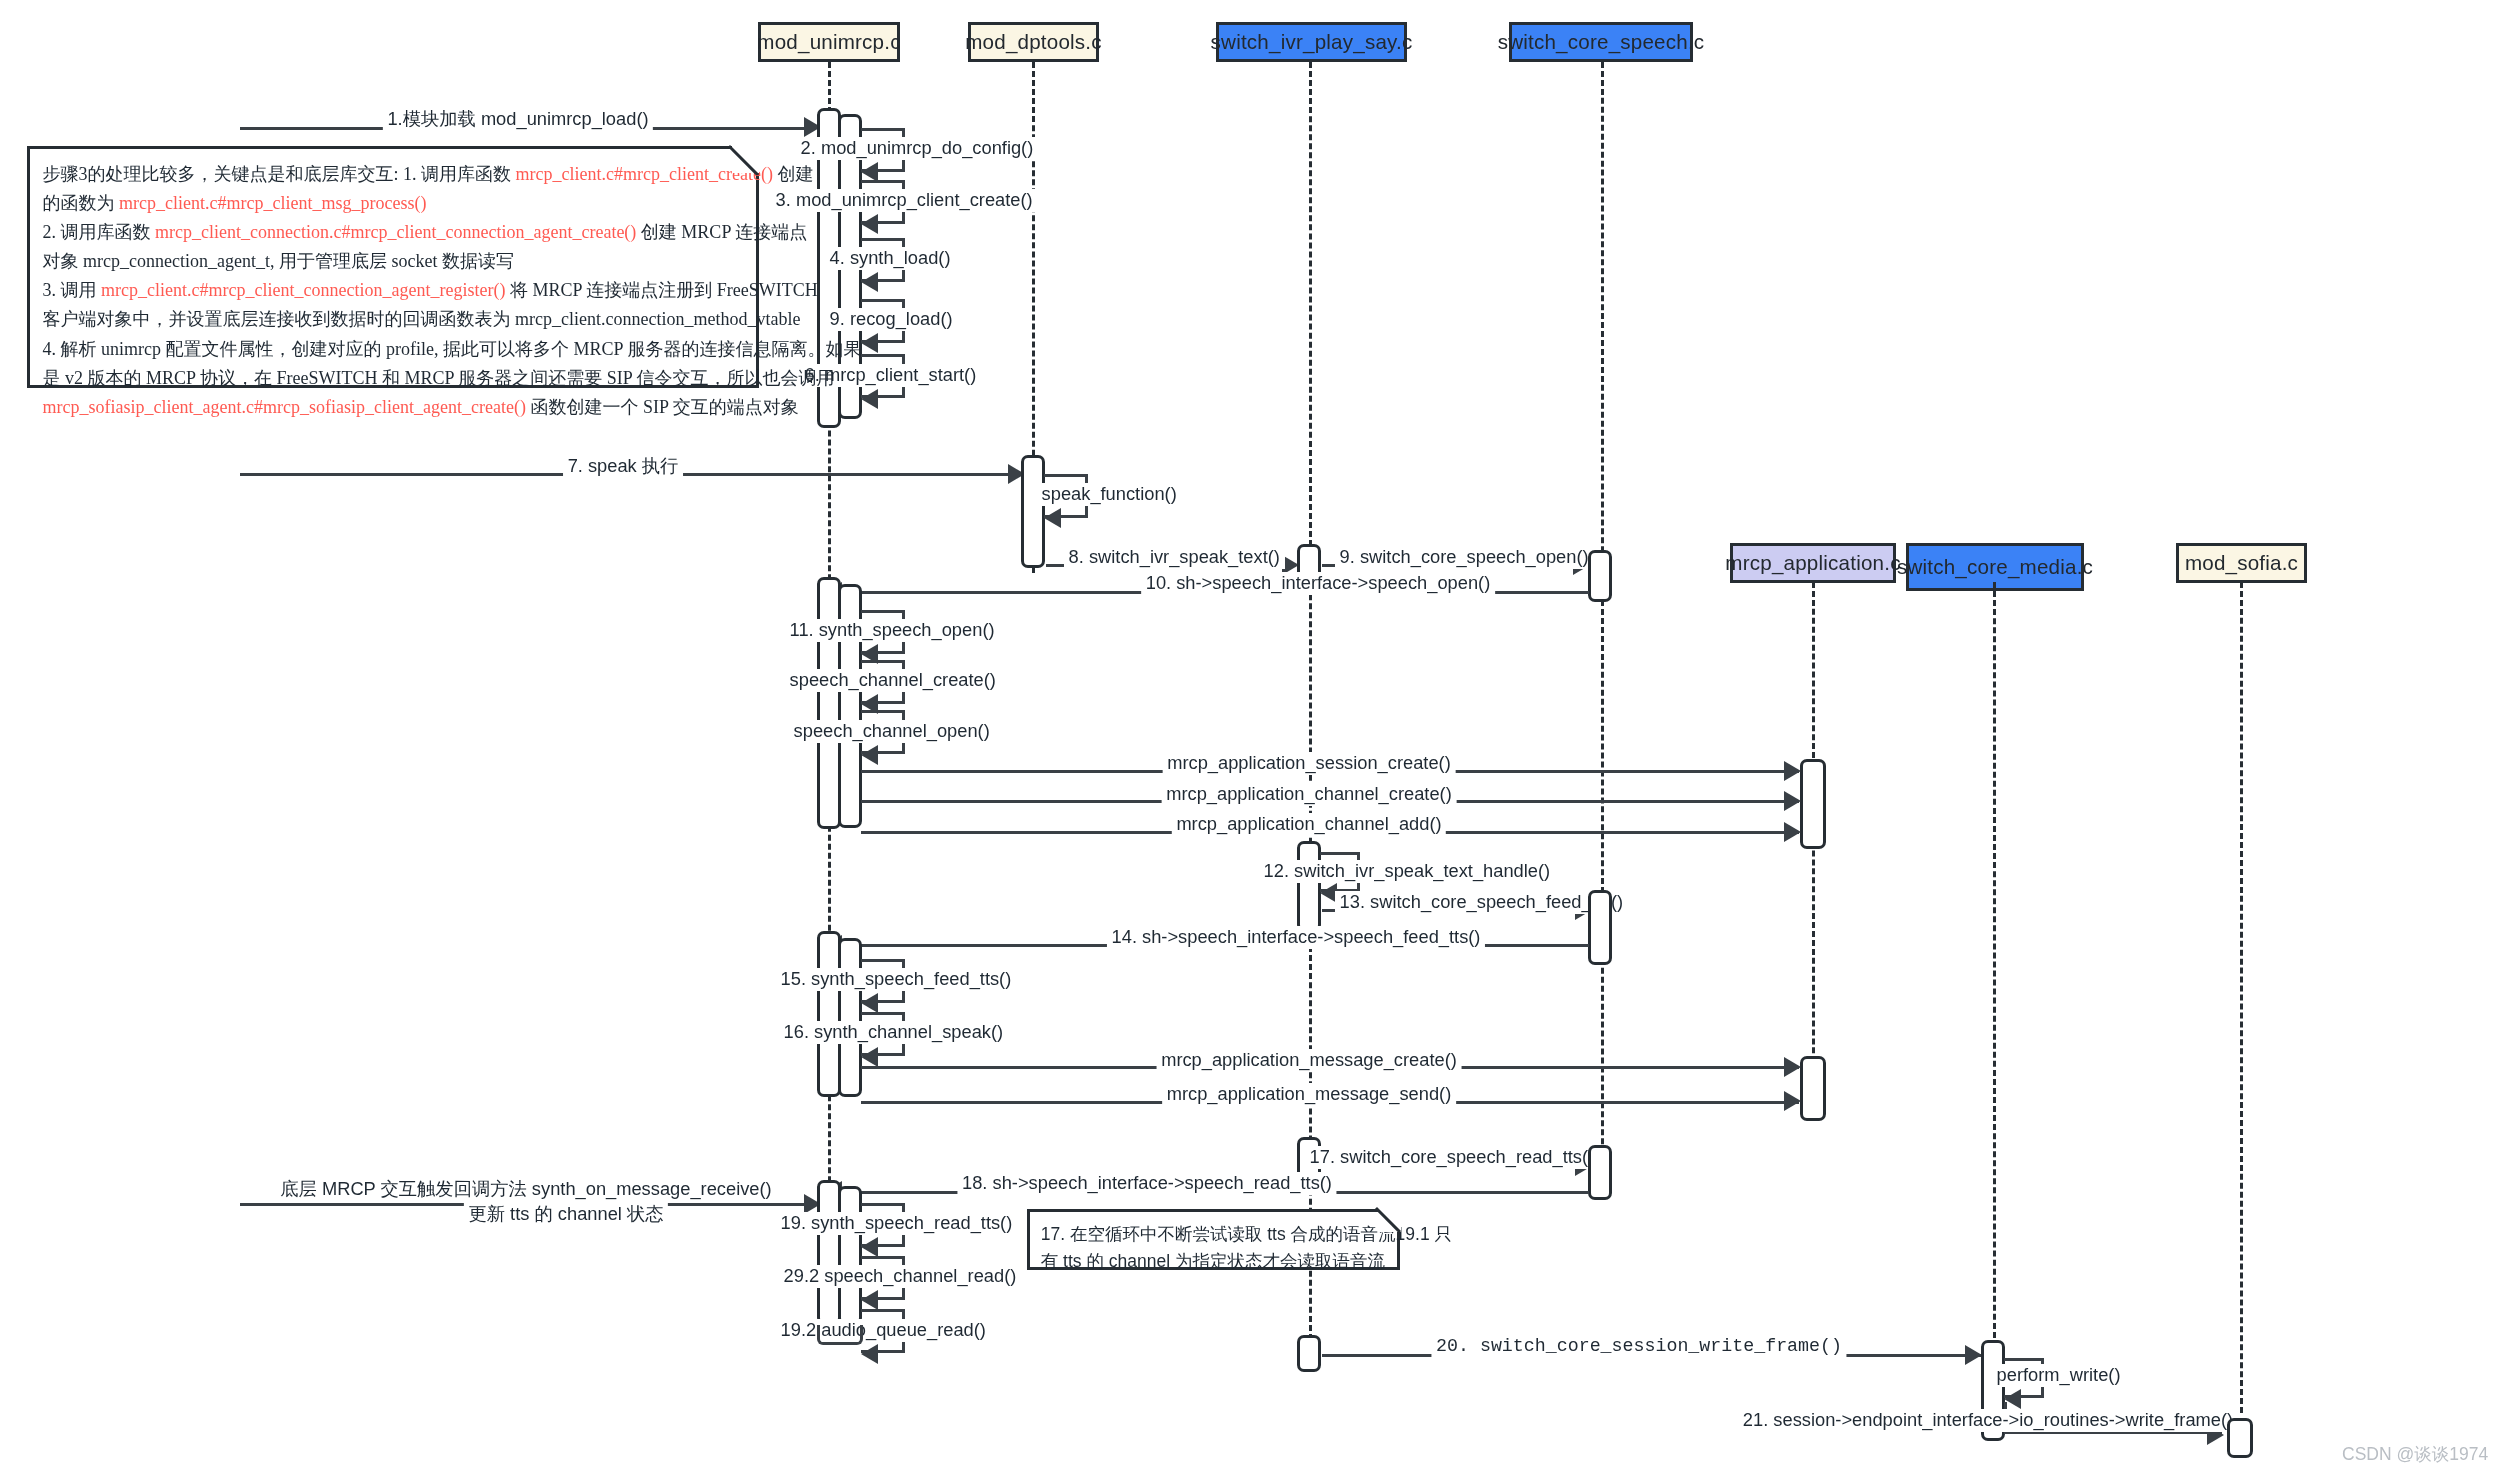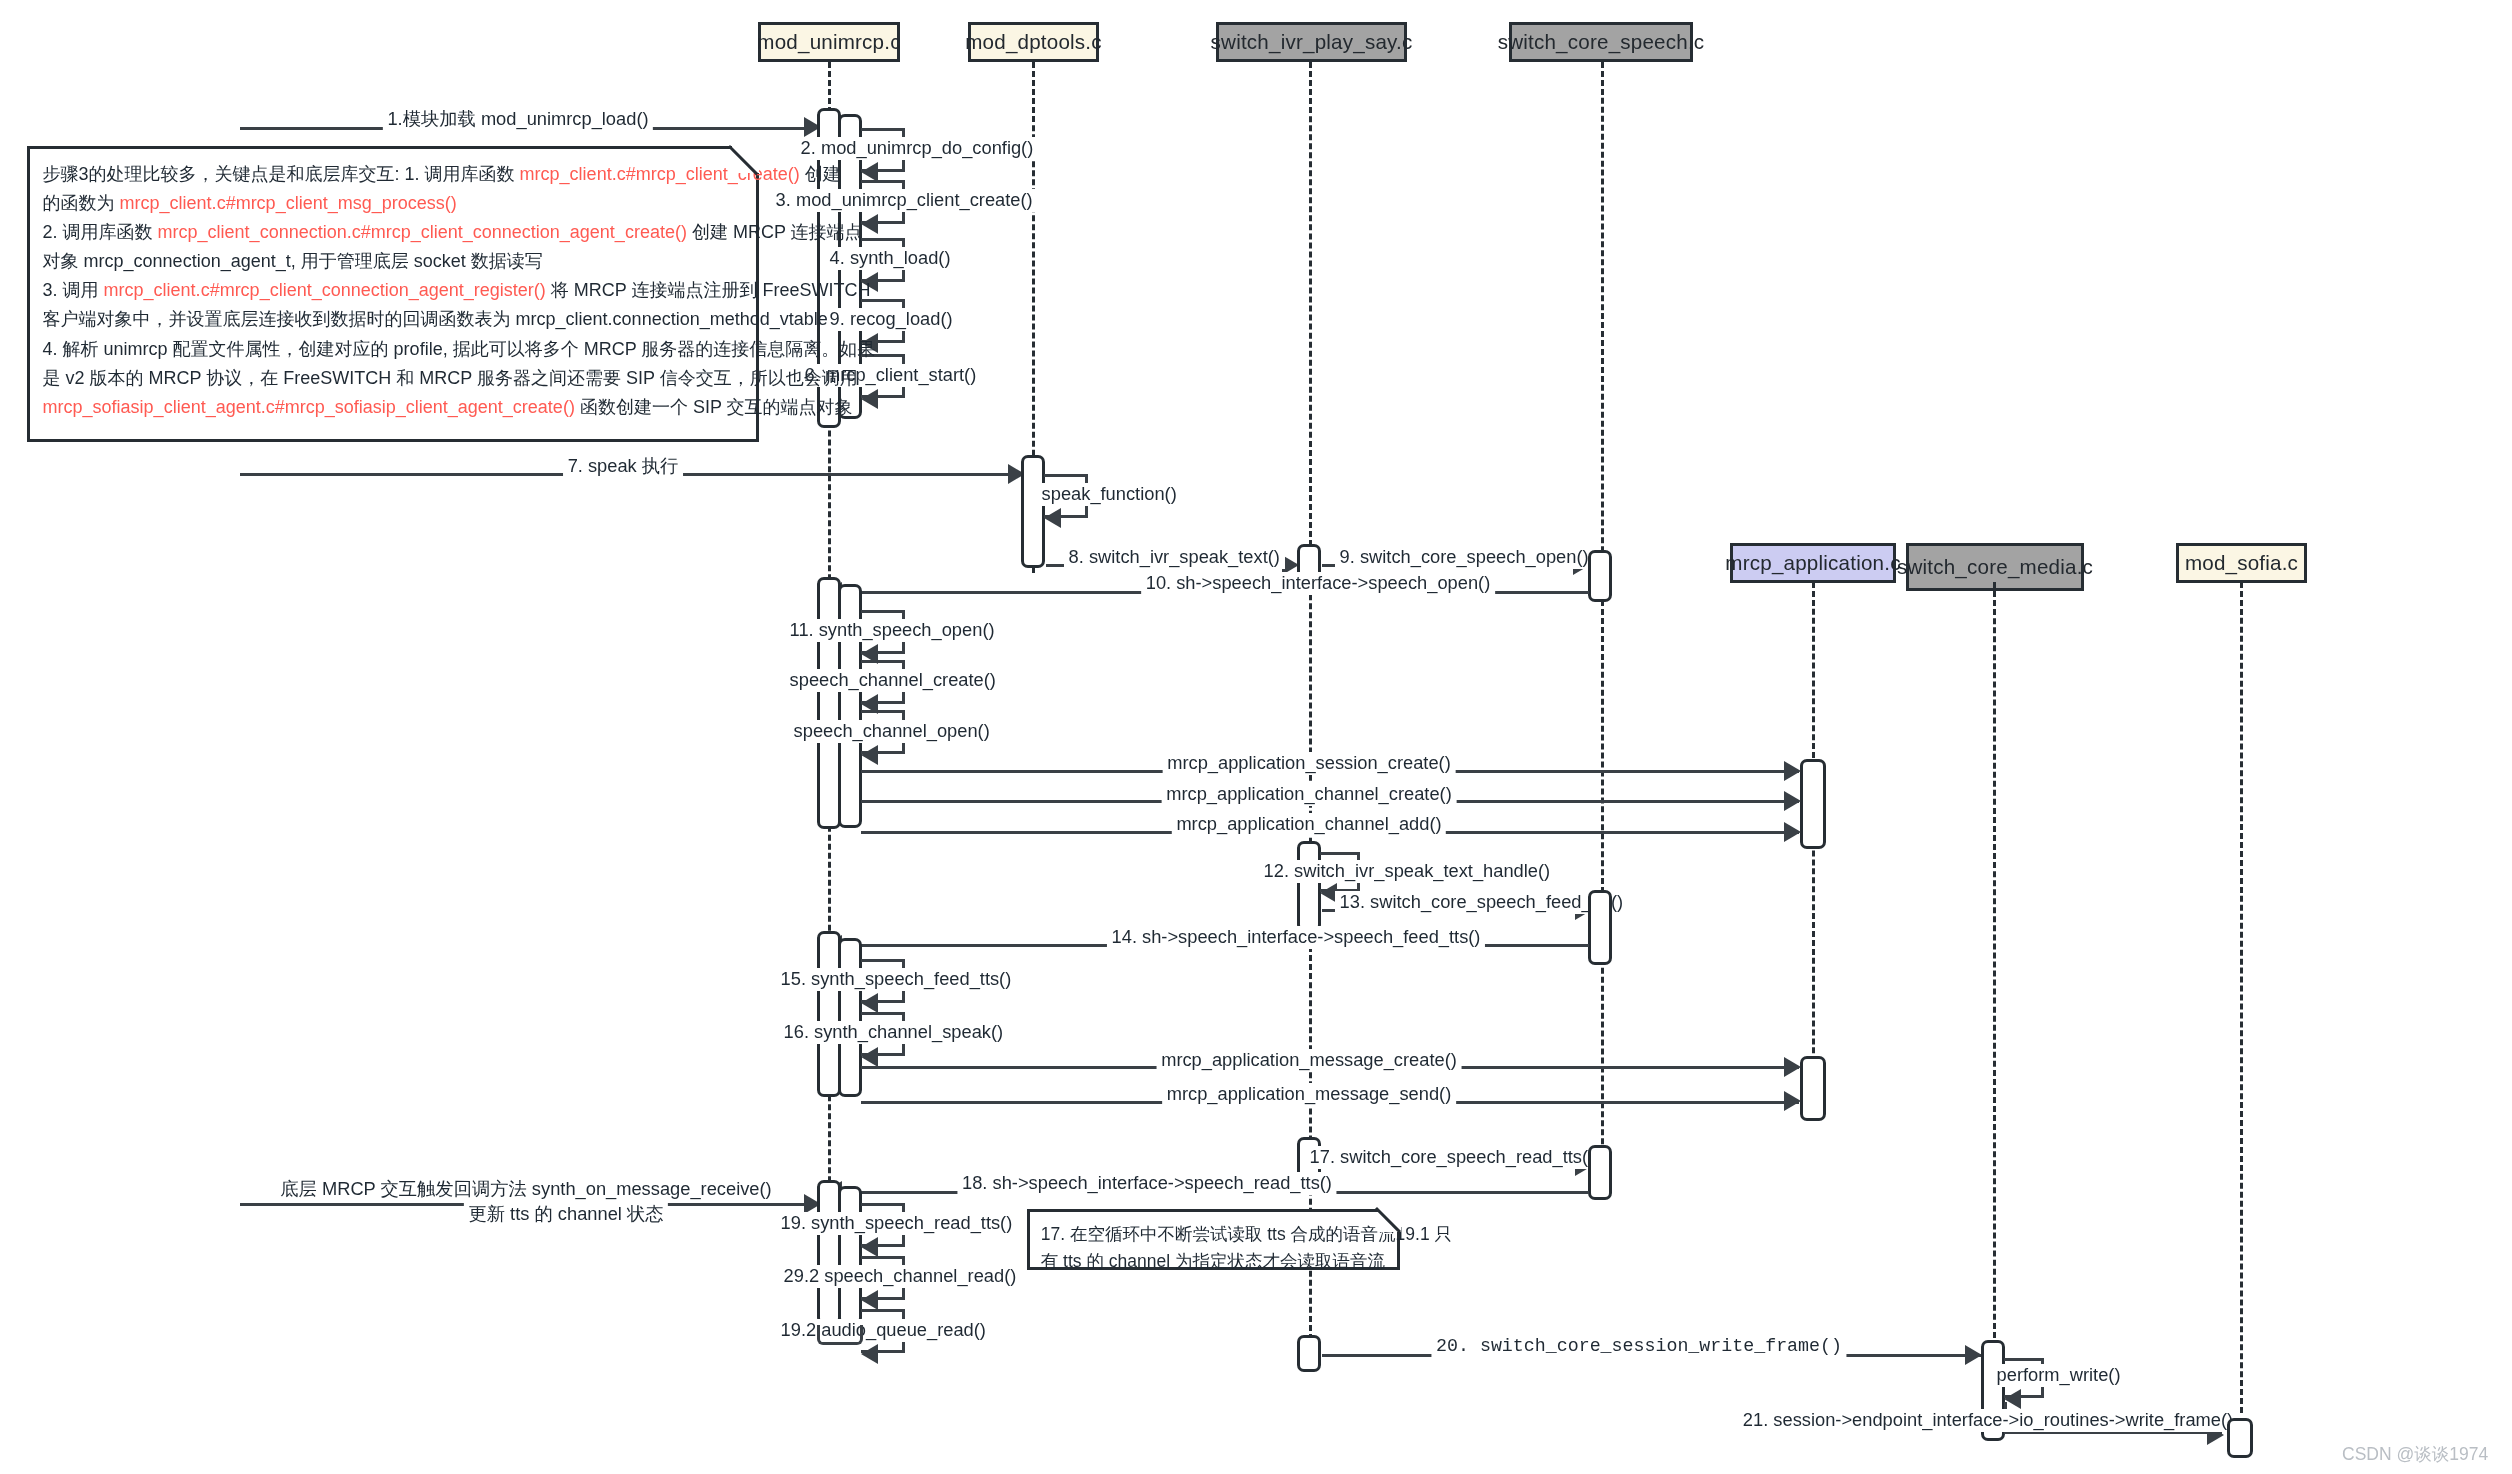--- a/index.html
+++ b/index.html
@@ -11,21 +11,21 @@
     position:absolute;
     box-sizing:border-box;
     border:3.8px solid #262d33;
     display:flex;align-items:center;justify-content:center;
     font-size:20.6px;
     letter-spacing:0.2px;
     color:#23292f;
     white-space:nowrap;
   }
   .p-cream{background:#fbf6e4;}
-  .p-cyan{background:#a3a3a3;}
+  .p-cyan{background:#3b82f6;}
   .p-lilac{background:#ccccf2;}
 
   
   .lifeline{
     position:absolute;
     width:0;
     border-left:3.8px dashed #262d33;
   }
 
   
@@ -164,21 +164,21 @@
   <div class="label" style="left:825px;top:247px;">4. synth_load()</div>
 
   <div class="selfcall" style="left:861px;top:299px;width:44px;height:44px;"></div>
   <div class="arrowhead left" style="left:861px;top:333px;"></div>
   <div class="label" style="left:825px;top:308px;">9. recog_load()</div>
 
   <div class="selfcall" style="left:861px;top:354px;width:44px;height:44px;"></div>
   <div class="arrowhead left" style="left:861px;top:389px;"></div>
   <div class="label" style="left:800px;top:364px;">6. mrcp_client_start()</div>
 
-  <div class="note" style="left:27.4px;top:146px;width:732px;height:296px;">
+  <div class="note" style="left:27.4px;top:146px;width:732px;height:242px;font-family:Liberation Serif, serif;">
     <div style="white-space:nowrap;">步骤3的处理比较多，关键点是和底层库交互: 1. 调用库函数 <span class="fn">mrcp_client.c#mrcp_client_create()</span> 创建</div>
     <div style="white-space:nowrap;">的函数为 <span class="fn">mrcp_client.c#mrcp_client_msg_process()</span></div>
     <div style="white-space:nowrap;">2. 调用库函数 <span class="fn">mrcp_client_connection.c#mrcp_client_connection_agent_create()</span> 创建 MRCP 连接端点</div>
     <div style="white-space:nowrap;">对象 mrcp_connection_agent_t, 用于管理底层 socket 数据读写</div>
     <div style="white-space:nowrap;">3. 调用 <span class="fn">mrcp_client.c#mrcp_client_connection_agent_register()</span> 将 MRCP 连接端点注册到 FreeSWITCH</div>
     <div style="white-space:nowrap;">客户端对象中，并设置底层连接收到数据时的回调函数表为 mrcp_client.connection_method_vtable</div>
     <div style="white-space:nowrap;">4. 解析 unimrcp 配置文件属性，创建对应的 profile, 据此可以将多个 MRCP 服务器的连接信息隔离。如果</div>
     <div style="white-space:nowrap;">是 v2 版本的 MRCP 协议，在 FreeSWITCH 和 MRCP 服务器之间还需要 SIP 信令交互，所以也会调用</div>
     <div style="white-space:nowrap;"><span class="fn">mrcp_sofiasip_client_agent.c#mrcp_sofiasip_client_agent_create()</span> 函数创建一个 SIP 交互的端点对象</div>
   </div>

